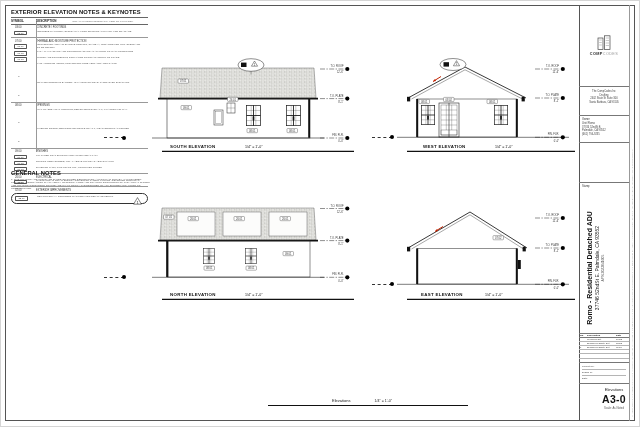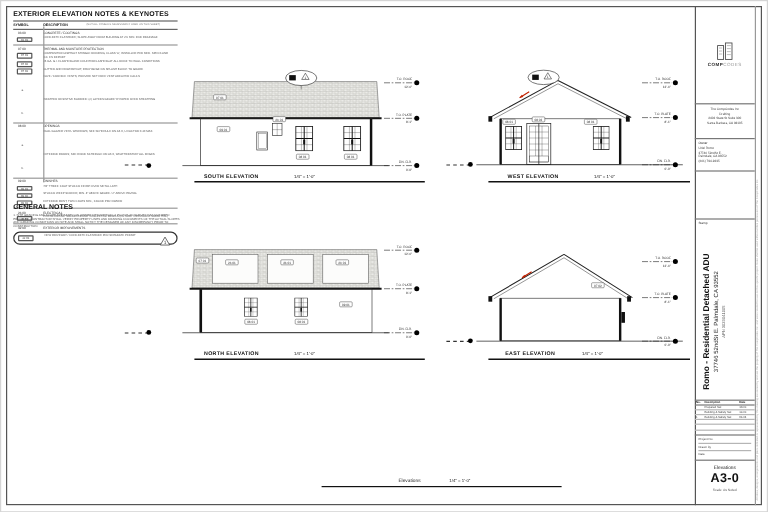--- a/index.html
+++ b/index.html
@@ -67,21 +67,21 @@
   .tb-stamp { top:183px; height:151px; font-size:2.6px; color:#333; padding:1.5px 3px; }
   .tb-proj { position:absolute; left:586px; top:331px; width:126px; transform:rotate(-90deg); transform-origin:0 0; text-align:center; }
   .tb-proj .t1 { font-size:7px; font-weight:bold; color:#111; line-height:1.15; }
   .tb-proj .t2 { font-size:5px; color:#222; line-height:1.3; }
   .tb-proj .t3 { font-size:3.4px; color:#555; line-height:1.3; }
   .tb-rev { top:334px; height:29px; font-size:2.4px; color:#444; }
   .rev-row { display:grid; grid-template-columns:7px 29px 14px; border-bottom:.3px solid #b5b5b5; height:4.1px; align-items:center; padding:0 1px; }
   .rev-row.h { font-weight:bold; color:#222; border-bottom:.4px solid #777; }
   .tb-meta { top:363px; height:21px; font-size:2.5px; color:#444; padding:1px 3px; }
   .meta-row { border-bottom:.3px solid #b5b5b5; height:6px; line-height:6px; }
-  .tb-id { top:384px; height:36px; border-bottom:none; text-align:center; }
+  .tb-id { top:384px; height:36px; border-bottom:none; text-align:center;margin-left:10px; }
   .id-name { font-size:4px; color:#222; margin-top:3px; }
   .id-num  { font-size:10.5px; font-weight:bold; color:#111; margin-top:1px; letter-spacing:.3px; }
   .id-scale{ font-size:2.8px; color:#555; margin-top:1px; }
   .strip { position:absolute; left:629px; top:5px; bottom:6px; width:5.2px; border-left:.4px solid #999; }
   .strip-txt { position:absolute; left:630.8px; top:417px; transform:rotate(-90deg); transform-origin:0 0; font-size:2.3px; color:#aaa; white-space:nowrap; }
 </style>
 </head>
 <body>
 
 <div class="sheet">

